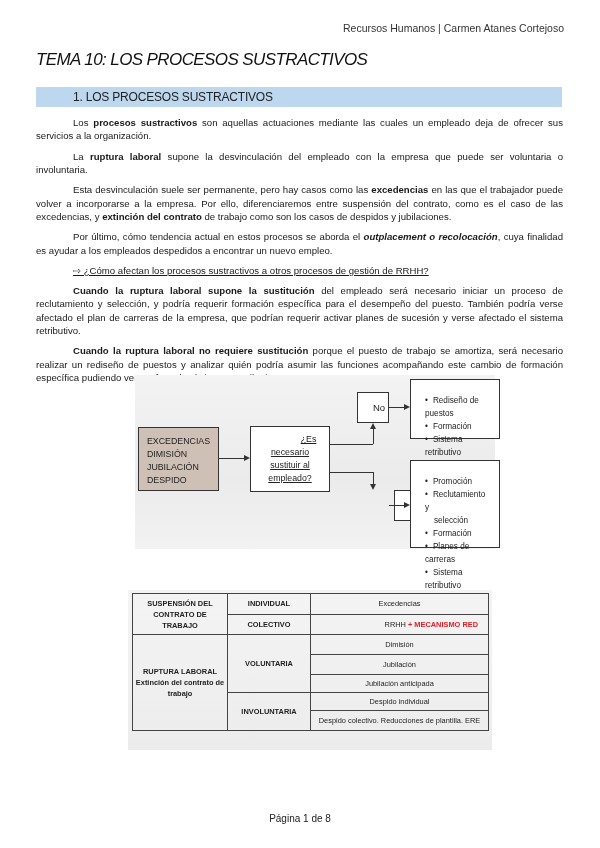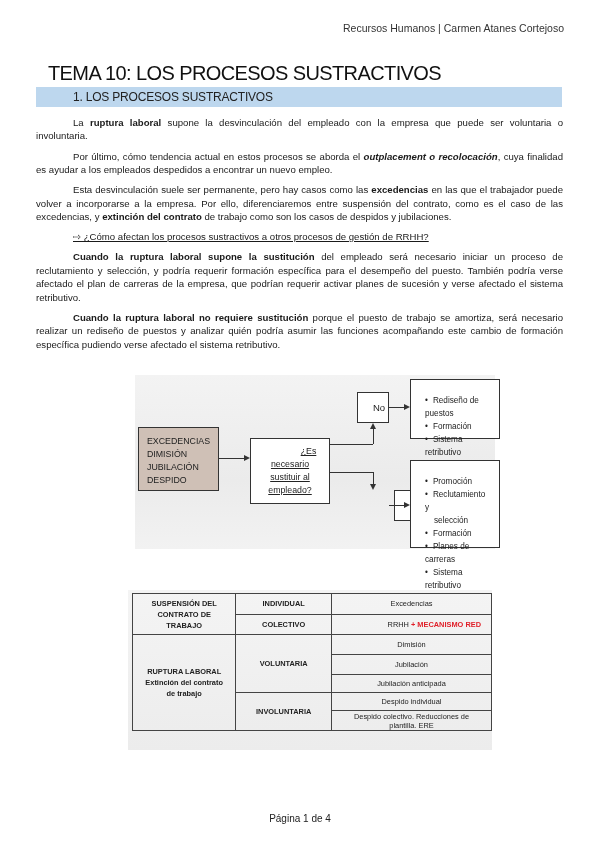--- a/index.html
+++ b/index.html
@@ -1,78 +1,79 @@
 <!DOCTYPE html>
 <html><head>
 <meta charset="utf-8">
 <style>
   html, body { margin:0; padding:0; background:#fff; }
   body { width:600px; height:848px; position:relative; overflow:hidden;
          font-family:"Liberation Sans", sans-serif; color:#1a1a1a; }
   .hdr { position:absolute; top:22px; right:36px; font-size:10.5px; color:#333; }
-  .title { position:absolute; top:50px; left:36px; font-size:20px; 
-           letter-spacing:-0.6px; color:#111; margin:12px; font-weight:normal; }
+  .title { position:absolute; top:50px; left:36px; font-size:17px; font-style:italic;
+           letter-spacing:-0.6px; color:#111; margin:0; font-weight:normal; }
   .secbar { position:absolute; top:87px; left:36px; width:526px; height:20px;
             background:#BDD7EE; }
   .secbar span { position:absolute; left:37px; top:3px; font-size:12px; color:#222; letter-spacing:-0.2px; }
   .body { position:absolute; top:116px; left:36px; width:527px; font-size:9.6px; line-height:13.4px; }
   .body p { margin:0 0 6.8px 0; text-align:justify; text-indent:37px; }
   .body b { font-weight:bold; }
   .q { text-decoration:underline; text-indent:37px; margin:0 0 6.8px 0; }
 
   .diagram { position:absolute; left:135px; top:375px; width:360px; height:174px;
              background:linear-gradient(180deg,#f3f3f3,#ebebeb 60%,#f2f2f2); }
   .box { position:absolute; border:1px solid #333; background:#fff;
          font-family:"Liberation Sans", sans-serif; font-size:8.8px; color:#222; box-sizing:border-box;padding-left:12px; }
   .box.causes { left:3px; top:52px; width:81px; height:64px; background:#cfc0b6;
                 padding:7px 0 0 8px; line-height:13px; font-weight:normal; }
   .box.q { left:115px; top:51px; width:80px; height:66px; text-align:center;
-           display:flex; align-items:center; justify-content:center; line-height:13px; padding:0 4px;margin-top:12px; }
+           display:flex; align-items:center; justify-content:center; line-height:13px; padding:0 4px; }
   .box.no { left:222px; top:17px; width:32px; height:31px; display:flex; align-items:center; justify-content:center; font-size:9.5px;}
   .box.si { left:222px; top:115px; width:32px; height:31px; display:flex; align-items:center; justify-content:center; font-size:9.5px;margin-left:37px;}
   .box.list1 { left:275px; top:4px; width:90px; height:60px; padding:6px 0 0 6px; line-height:13px; font-size:8.2px; }
   .box.list2 { left:275px; top:85px; width:90px; height:88px; padding:6px 0 0 6px; line-height:13px; font-size:8.2px; }
   .box ul { margin:8px; padding:0; list-style:none; }
   .box li::before { content:"•"; margin-right:5px; }
   .box li.cont::before { content:""; margin-right:9px; }
   .line { position:absolute; background:#333; }
   .arrow-r { position:absolute; width:0; height:0; border-top:3px solid transparent;
              border-bottom:3px solid transparent; border-left:6px solid #333; }
   .arrow-u { position:absolute; width:0; height:0; border-left:3px solid transparent;
              border-right:3px solid transparent; border-bottom:6px solid #333; }
   .arrow-d { position:absolute; width:0; height:0; border-left:3px solid transparent;
              border-right:3px solid transparent; border-top:6px solid #333; }
 
   .tablewrap { position:absolute; left:128px; top:590px; width:364px; height:160px;
                background:linear-gradient(180deg,#f4f4f4,#ececec); }
   table { position:absolute; left:4px; top:3px; border-collapse:collapse;
           font-family:"Liberation Sans", sans-serif; font-size:7.4px; color:#222; }
-  td { border:1px solid #444; text-align:center; padding:0 11px; }
+  td { border:1px solid #444; text-align:center; padding:0 2px; }
   td.cat { font-weight:bold; width:90px; line-height:11px; }
   td.sub { font-weight:bold; width:78px; }
   td.val { width:165px; height:15px; }
   .red { color:#e0202a; font-weight:bold; }
 
   .footer { position:absolute; top:813px; left:0; width:600px; text-align:center; font-size:10px; color:#222; }
 </style>
 </head>
 <body>
 
 <div class="hdr">Recursos Humanos | Carmen Atanes Cortejoso</div>
 
 <h1 class="title">TEMA 10: LOS PROCESOS SUSTRACTIVOS</h1>
 
 <div class="secbar">
   <span>1. LOS PROCESOS SUSTRACTIVOS</span>
 </div>
 
 <div class="body">
+  <p><span>Los </span><b>procesos sustractivos</b><span> son aquellas actuaciones mediante las cuales un empleado deja de ofrecer sus servicios a la organización.</span></p>
   <p><span>La </span><b>ruptura laboral</b><span> supone la desvinculación del empleado con la empresa que puede ser voluntaria o involuntaria.</span></p>
+  <p><span>Esta desvinculación suele ser permanente, pero hay casos como las </span><b>excedencias</b><span> en las que el trabajador puede volver a incorporarse a la empresa. Por ello, diferenciaremos entre suspensión del contrato, como es el caso de las excedencias, y </span><b>extinción del contrato</b><span> de trabajo como son los casos de despidos y jubilaciones.</span></p>
   <p><span>Por último, cómo tendencia actual en estos procesos se aborda el </span><b><i>outplacement o recolocación</i></b><span>, cuya finalidad es ayudar a los empleados despedidos a encontrar un nuevo empleo.</span></p>
-  <p><span>Esta desvinculación suele ser permanente, pero hay casos como las </span><b>excedencias</b><span> en las que el trabajador puede volver a incorporarse a la empresa. Por ello, diferenciaremos entre suspensión del contrato, como es el caso de las excedencias, y </span><b>extinción del contrato</b><span> de trabajo como son los casos de despidos y jubilaciones.</span></p>
   <p class="q">⇨ ¿Cómo afectan los procesos sustractivos a otros procesos de gestión de RRHH?</p>
   <p><b>Cuando la ruptura laboral supone la sustitución</b><span> del empleado será necesario iniciar un proceso de reclutamiento y selección, y podría requerir formación específica para el desempeño del puesto. También podría verse afectado el plan de carreras de la empresa, que podrían requerir activar planes de sucesión y verse afectado el sistema retributivo.</span></p>
   <p><b>Cuando la ruptura laboral no requiere sustitución</b><span> porque el puesto de trabajo se amortiza, será necesario realizar un rediseño de puestos y analizar quién podría asumir las funciones acompañando este cambio de formación específica pudiendo verse afectado el sistema retributivo.</span></p>
 </div>
 
 <div class="diagram">
   <div class="box causes">
     <div>EXCEDENCIAS</div>
     <div>DIMISIÓN</div>
     <div>JUBILACIÓN</div>
@@ -154,13 +155,13 @@
       <td class="sub" rowspan="2">INVOLUNTARIA</td>
       <td class="val" style="height:17px;">Despido individual</td>
     </tr>
     <tr>
       <td class="val" style="height:19px;">Despido colectivo. Reducciones de plantilla. ERE</td>
     </tr>
   </tbody>
     </table>
 </div>
 
-<div class="footer">Página 1 de 4</div>
+<div class="footer">Página 1 de 8</div>
 
 </body></html>

